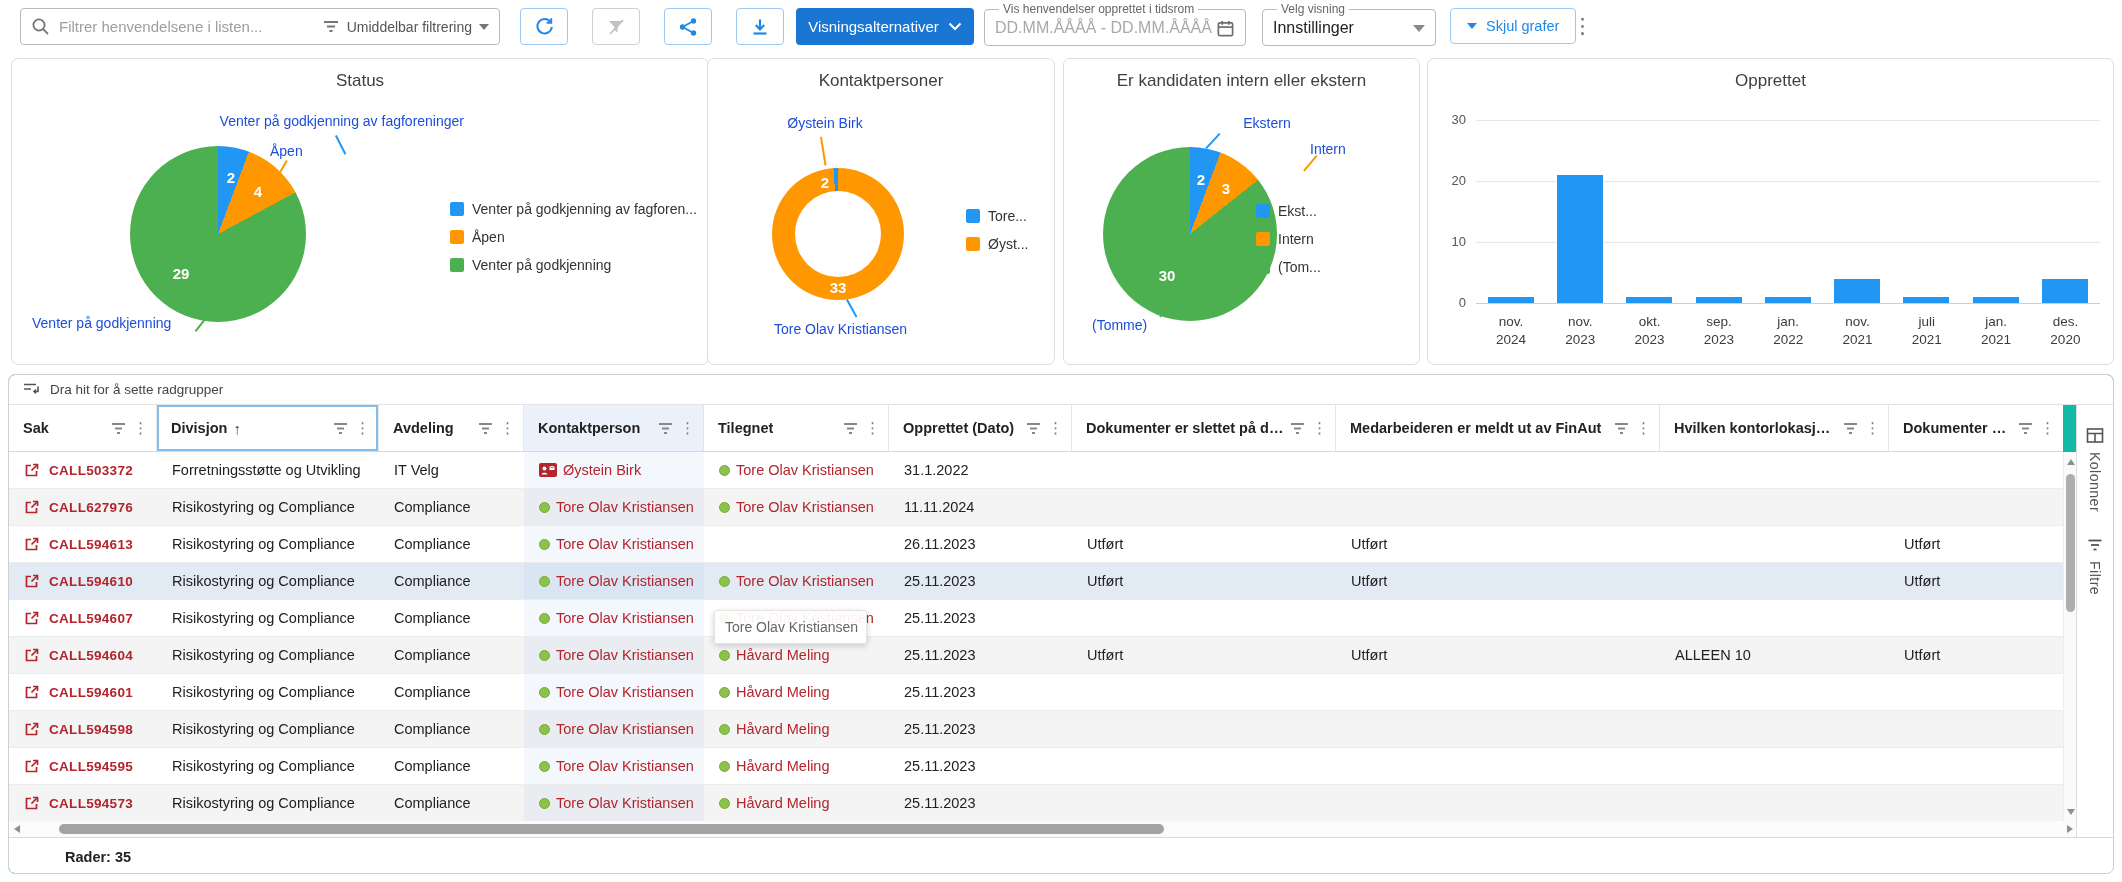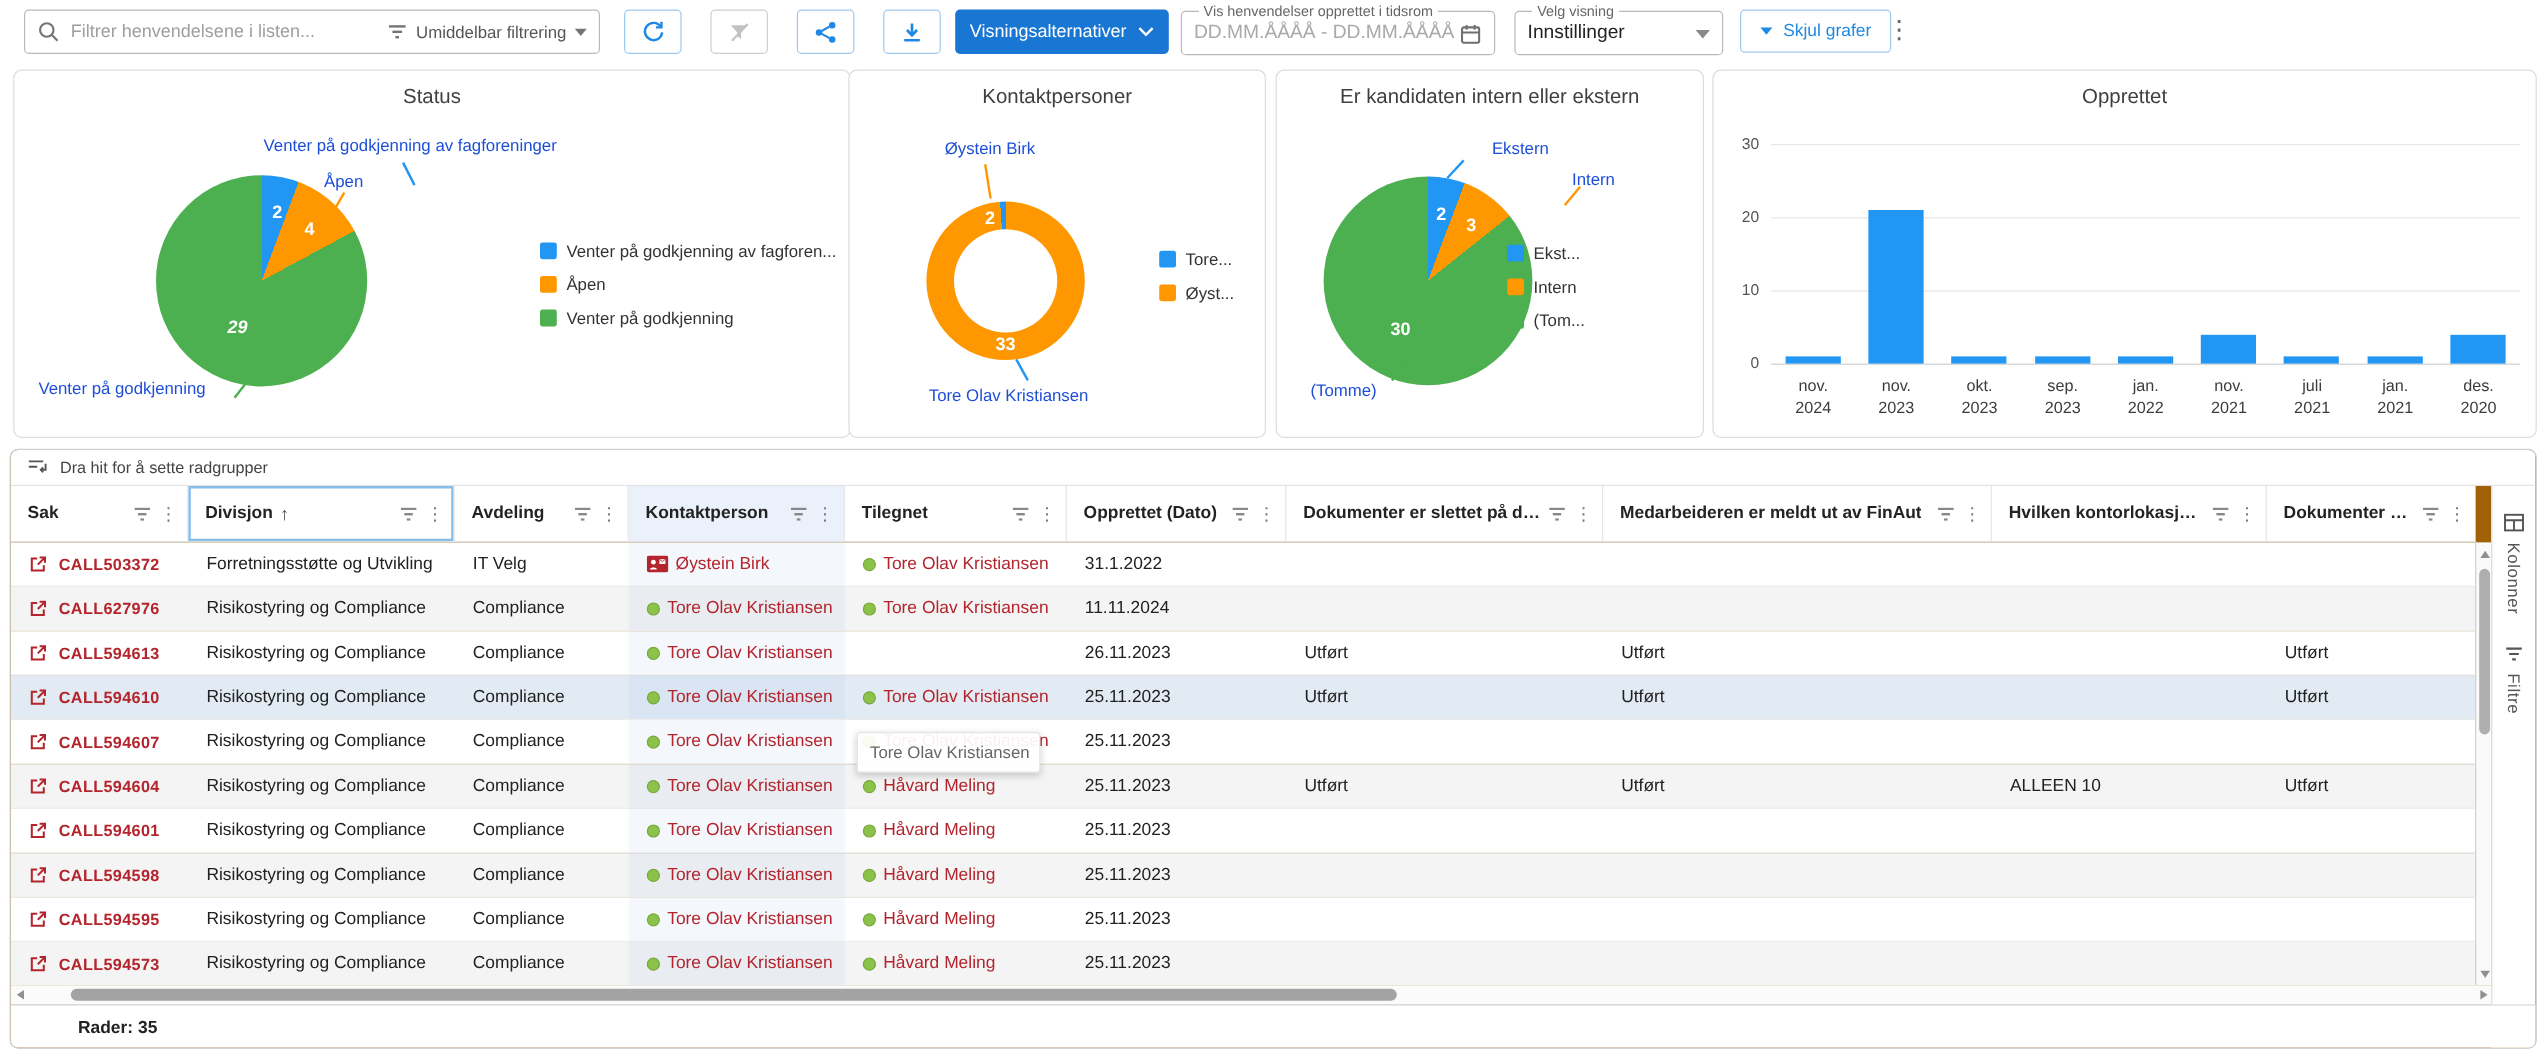--- a/index.html
+++ b/index.html
@@ -44,21 +44,21 @@
   .lg-sw { width:14px; height:14px; border-radius:2px; flex:0 0 auto; }
   .lg-tx { font-size:14px; color:#333; white-space:nowrap; }
   
   .gridline { position:absolute; left:48px; width:624px; height:1px; background:#e7e7e7; }
   .gridline.base { background:#cfcfcf; }
   .ytick { position:absolute; width:32px; text-align:right; font-size:13px; color:#555; }
   .bar { position:absolute; background:#2196f3; }
   .xlab { position:absolute; width:70px; text-align:center; font-size:13.5px; color:#3c3c3c; line-height:18px; }
 
   
-  .gridcard { position:absolute; left:8px; top:374px; width:2106px; height:500px; border:1px solid #cfcfcf; border-radius:7px; background:#a16207; overflow:hidden; }
+  .gridcard { position:absolute; left:8px; top:374px; width:2106px; height:500px; border:1px solid #cfcfcf; border-radius:7px; background:#14b8a6; overflow:hidden; }
   .groupbar { position:absolute; left:0; top:0; width:100%; height:30px; border-bottom:1px solid #e3e3e3; display:flex; align-items:center; gap:10px; padding-left:14px; font-size:13.5px; color:#444; background:#fff; }
   .hdr { position:absolute; left:0; top:30px; height:47px; width:2054px; display:flex; border-bottom:1px solid #d9d9d9; background:#fff; overflow:hidden; }
   .hcell { position:relative; display:flex; align-items:center; padding:0 8px 0 14px; border-right:1px solid #e6e6e6; font-size:14.5px; font-weight:bold; color:#232323; white-space:nowrap; overflow:hidden; }
   .hcell .hlabel { overflow:hidden; text-overflow:ellipsis; }
   .hcell .spring { flex:1; }
   .hcell.sel { box-shadow:inset 0 0 0 2px #85bdeb; }
   .hcell.tint { background:#eaf1fa; }
   .hsort { font-size:15px; color:#444; margin-left:6px; font-weight:normal; }
   .hfilter { margin-left:6px; flex:0 0 auto; }
   .hkebab { color:#777; font-size:15px; margin-left:7px; font-weight:normal; }
@@ -177,21 +177,21 @@
     <div class="chart-title">Status</div>
     <div class="pie" id="pie1" style="left: 118px; top: 87px; width: 176px; height: 176px; background: conic-gradient(rgb(33, 150, 243) 0deg, rgb(33, 150, 243) 20.5714deg, rgb(255, 152, 0) 20.5714deg, rgb(255, 152, 0) 61.7143deg, rgb(76, 175, 80) 61.7143deg, rgb(76, 175, 80) 360deg);"></div>
     <div class="conlbl" style="left:60px; top:54px; width:392px; text-align:right;">Venter på godkjenning av fagforeninger</div>
     <div class="conlbl" style="left:258px; top:84px;">Åpen</div>
     <div class="conlbl" style="left:20px; top:256px;">Venter på godkjenning</div>
     <div class="leader" style="left:323px; top:77px; height:21px; background:#2196f3; transform:rotate(-27deg);"></div>
     <div class="leader" style="left:274px; top:101px; height:19px; background:#ff9800; transform:rotate(30deg);"></div>
     <div class="leader" style="left:195px; top:256px; height:20px; background:#4caf50; transform:rotate(38deg);"></div>
     <span class="pieval" style="left:219px; top:118px;">2</span>
     <span class="pieval" style="left:246px; top:132px;">4</span>
-    <span class="pieval" style="left:186px; top:214px;font-style:italic;">29</span>
+    <span class="pieval" style="left:169px; top:214px;">29</span>
     <div class="legend" id="legend1" style="left:438px; top:140px;">
         <div class="lg-row">
           <span class="lg-sw" style="background: rgb(33, 150, 243);"></span>
           <span class="lg-tx">Venter på godkjenning av fagforen...</span>
         </div>
         <div class="lg-row">
           <span class="lg-sw" style="background: rgb(255, 152, 0);"></span>
           <span class="lg-tx">Åpen</span>
         </div>
         <div class="lg-row">

